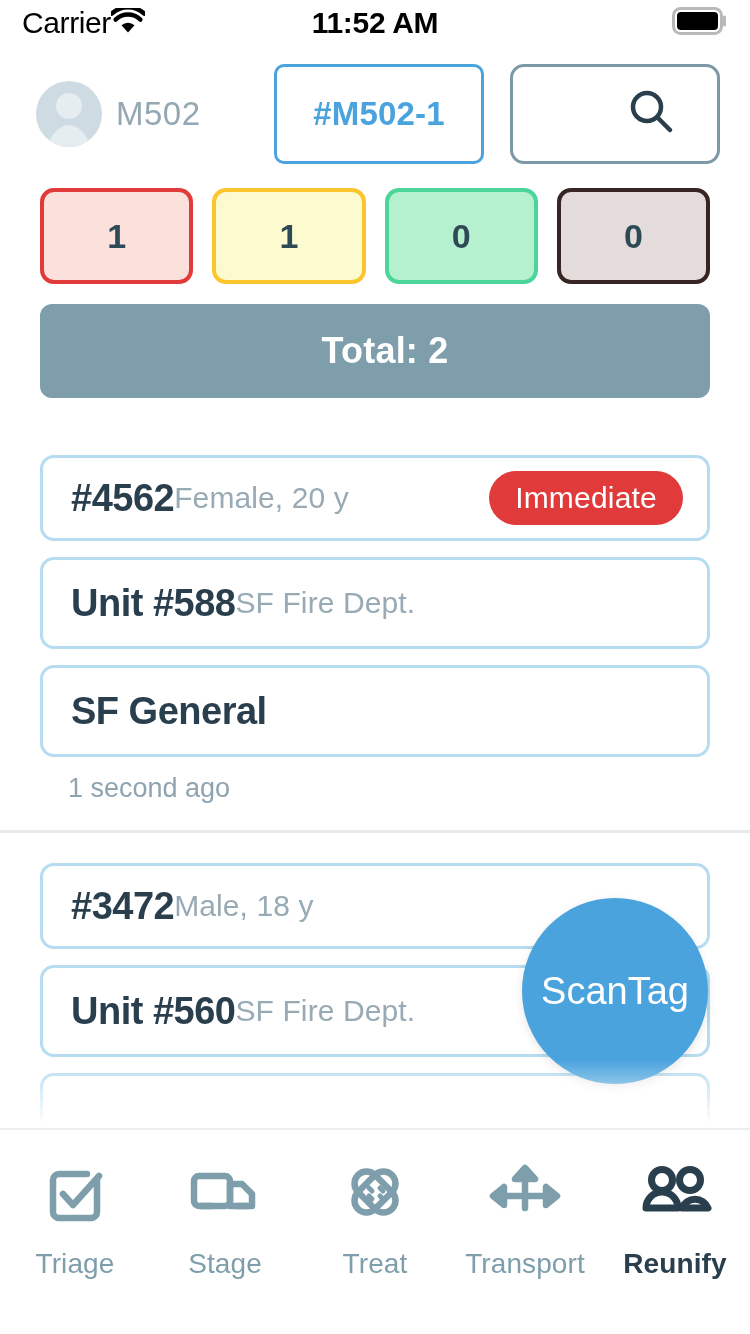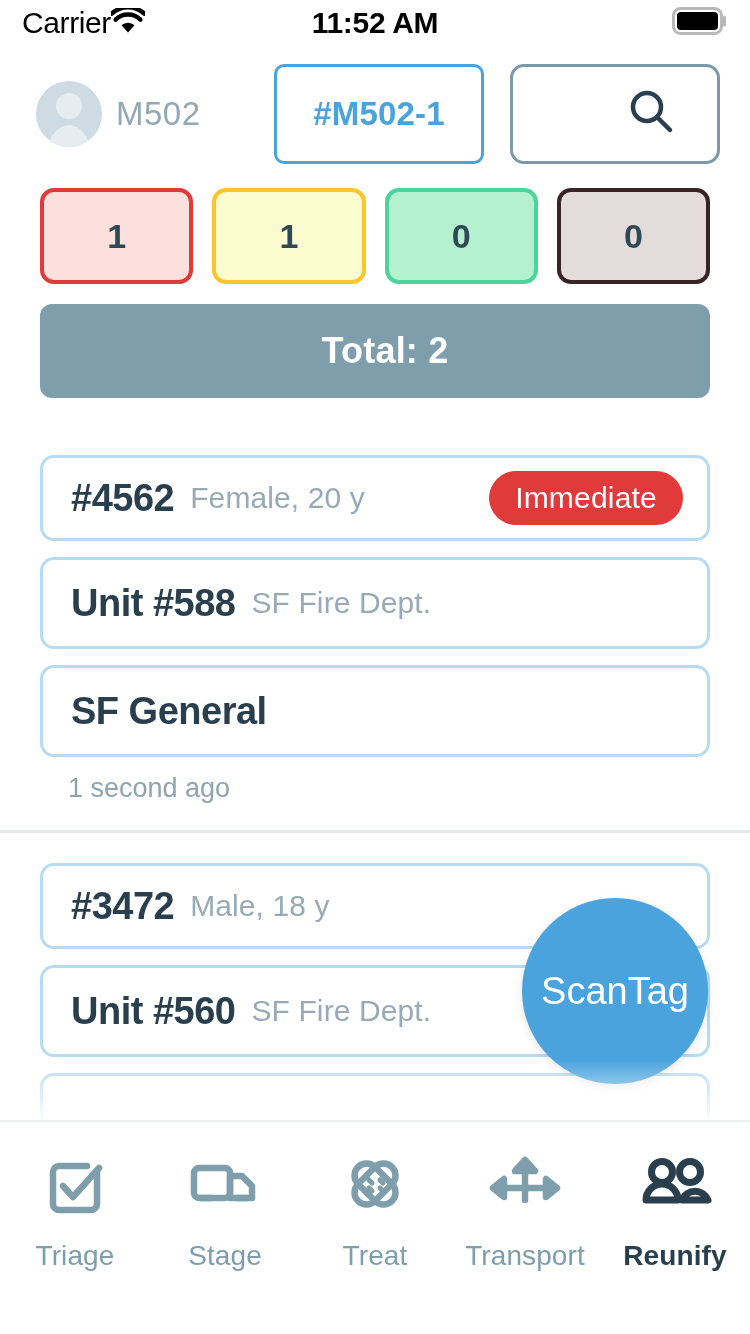--- a/index.html
+++ b/index.html
@@ -69,21 +69,21 @@
   
   .list { position:absolute; top:455px; left:0; width:750px; height:695px; overflow:hidden; }
   .group { padding:0 40px; }
   .card {
     width:670px; min-height:86px; border:3px solid #b5dcf0; border-radius:14px;
     background:#fff; display:flex; align-items:center; padding:0 28px;
     margin-bottom:16px; position:relative;
   }
   .card.tall { min-height:92px; }
   .card-id { font-size:38px; font-weight:bold; color:#2a3f4d; letter-spacing:-0.5px; }
-  .card-sub { font-size:30px; color:#97aab5; margin-left:16px; letter-spacing:0.1px; }
+  .card-sub { font-size:30px; color:#97aab5; margin-left:0; letter-spacing:0.1px; }
   .badge {
     position:absolute; right:24px; top:50%; transform:translateY(-50%);
     background:#e03a3a; color:#fff; border-radius:30px;
     padding:10px 26px; font-size:30px; font-weight:500; letter-spacing:0.2px;
   }
   .timestamp { font-size:27px; color:#8fa4b0; padding-left:28px; margin-top:0; }
   .divider { width:750px; height:3px; background:#e7eaec; margin:26px 0 30px 0; }
 
   
   .fab {
@@ -94,21 +94,21 @@
     box-shadow:0 3px 10px rgba(0,0,0,0.10); z-index:20;
   }
 
   
   .fade {
     position:absolute; left:0; top:1060px; width:750px; height:76px;
     background:linear-gradient(to bottom, rgba(255,255,255,0) 0%, #ffffff 85%);
     z-index:25; pointer-events:none;
   }
   .tabbar {
-    position:absolute; left:0; bottom:12px; width:750px; height:202px;
+    position:absolute; left:0; bottom:4px; width:750px; height:202px;
     background:#fff; border-top:2px solid #eceff1;
     display:flex; align-items:flex-start; z-index:30; padding-top:28px;
   }
   .tab { flex:1; display:flex; flex-direction:column; align-items:center; gap:18px; }
   .tab-label { font-size:28px; color:#7e9eac; letter-spacing:0.1px; }
   .tab.active .tab-label { color:#2a3f4d; font-weight:bold; }
 </style>
 </head>
 <body>
 

